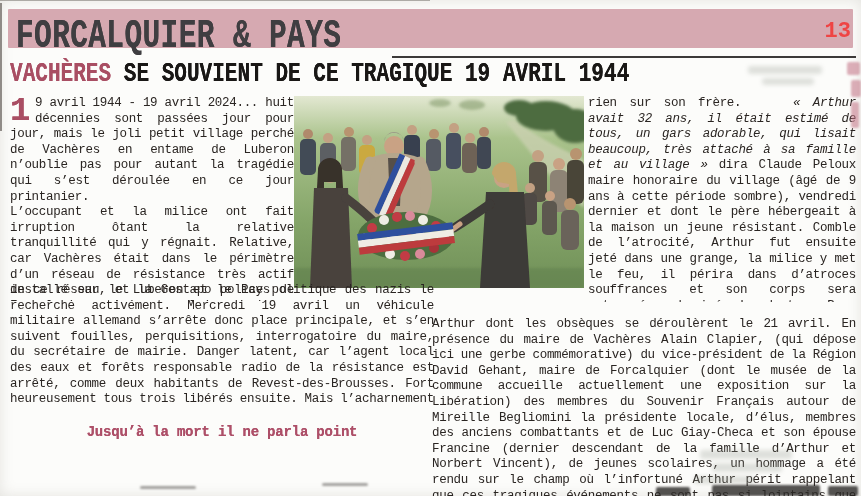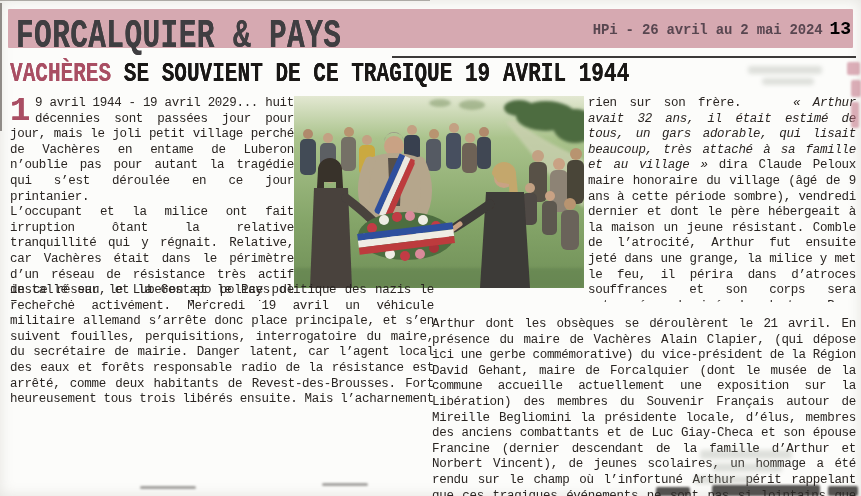--- a/index.html
+++ b/index.html
@@ -15,21 +15,21 @@
     position:absolute;left:16px;top:13px;font-size:41px;font-weight:bold;
     color:#3f3e41;letter-spacing:.5px;transform:scaleX(.72);transform-origin:left top;
     white-space:nowrap;text-shadow:0 0 .6px #3f3e41;
   }
   .masthead{
     position:absolute;right:10px;top:19px;display:flex;align-items:baseline;gap:7px;
     font-weight:bold;white-space:nowrap;
   }
   .masthead .issue{font-size:14px;color:#584650;letter-spacing:-.2px;}
   .masthead .site{font-size:14px;color:#584650;letter-spacing:-.2px;}
-  .masthead .pageno{font-size:18px;color:#000000;}
+  .masthead .pageno{font-size:22px;color:#ef4444;}
   .header-rule{position:absolute;left:392px;top:56px;width:464px;height:2px;background:#3c3a39;}
   
   .headline{
     position:absolute;left:10px;top:59px;white-space:nowrap;font-weight:bold;
     font-size:27px;letter-spacing:0;transform:scaleX(.78);transform-origin:left top;
     text-shadow:0 0 .5px #000;
   }
   .headline .loc{color:#a94e63;text-shadow:0 0 .5px #a94e63;}
   .headline .rest{color:#191715;}
   
@@ -66,31 +66,30 @@
   .smudge{position:absolute;background:#4d4a46;filter:blur(1px);opacity:.5;border-radius:2px;}
 </style>
 </head>
 <body>
 
 <div class="page">
 
   <div class="band"></div>
   <div class="section-title">FORCALQUIER &amp; PAYS</div>
   <div class="masthead">
-    <span class="issue">HPi - 26 avril au 2 mai 2024</span>
     <span class="pageno">13</span>
   </div>
   <div class="header-rule"></div>
 
   <div class="headline">
     <span class="loc">VACHÈRES</span><span class="rest"> SE SOUVIENT DE CE TRAGIQUE 19 AVRIL 1944</span>
   </div>
 
   <div class="txt col-left">
-    <p><span class="dropcap">1</span><span>9 avril 1944 - 19 avril 2029... huit décennies sont passées jour pour jour, mais le joli petit village perché de Vachères en entame de Luberon n’oublie pas pour autant la tragédie qui s’est déroulée en ce jour printanier.</span></p>
+    <p><span class="dropcap">1</span><span>9 avril 1944 - 19 avril 2024... huit décennies sont passées jour pour jour, mais le joli petit village perché de Vachères en entame de Luberon n’oublie pas pour autant la tragédie qui s’est déroulée en ce jour printanier.</span></p>
     <p>L’occupant et la milice ont fait irruption ôtant la relative tranquillité qui y régnait. Relative, car Vachères était dans le périmètre d’un réseau de résistance très actif installé sur le Luberon et le Pays de Forcalquier animé par celui que chacun connaît comme poète mais qui fut un grand résistant René Char « capitaine Alexandre » dont le QG était situé dans la commune voisine de Céreste. Dans le village, Norbert Vincent est membre actif</p>
   </div>
 
   <div class="photo">
     <svg width="290" height="192" viewBox="0 0 290 192" xmlns="http://www.w3.org/2000/svg">
       <defs>
         <linearGradient id="gField" x1="0" y1="0" x2="0" y2="1">
           <stop offset="0" stop-color="#e3e8d2"></stop>
           <stop offset=".22" stop-color="#aac38c"></stop>
           <stop offset=".65" stop-color="#85a569"></stop>
@@ -233,20 +232,21 @@
   </div>
 
   <div class="txt col-right">
     <p><span>rien sur son frère. </span><span class="quote-it">« Arthur avait 32 ans, il était estimé de tous, un gars adorable, qui lisait beaucoup, très attaché à sa famille et au village »</span><span> dira Claude Peloux maire honoraire du village (âgé de 9 ans à cette période sombre), vendredi dernier et dont le père hébergeait à la maison un jeune résistant. Comble de l’atrocité, Arthur fut ensuite jeté dans une grange, la milice y met le feu, il périra dans d’atroces souffrances et son corps sera retrouvé carbonisé. Le docteur Brun de Reillanne, et le secrétaire de mairie Bouffier établirent le constat de décès. Solidaires, les habitants sauvèrent des flammes quelques animaux mais ne purent rien pour le malheureux</span></p>
   </div>
 
   <div class="txt wide-left">
     <p>de ce réseau, et la Gestapo police politique des nazis le recherche activement. Mercredi 19 avril un véhicule militaire allemand s’arrête donc place principale, et s’en suivent fouilles, perquisitions, interrogatoire du maire, du secrétaire de mairie. Danger latent, car l’agent local des eaux et forêts responsable radio de la résistance est arrêté, comme deux habitants de Revest-des-Brousses. Fort heureusement tous trois libérés ensuite. Mais l’acharnement des militaires allemands ne s’arrêta pas là, la suite fut dramatique.</p>
   </div>
 
+  <div class="crosshead">Jusqu’à la mort il ne parla point</div>
 
 
   <div class="txt wide-right">
     <p>Arthur dont les obsèques se déroulèrent le 21 avril. En présence du maire de Vachères Alain Clapier, (qui dépose ici une gerbe commémorative) du vice-président de la Région David Gehant, maire de Forcalquier (dont le musée de la commune accueille actuellement une exposition sur la Libération) des membres du Souvenir Français autour de Mireille Begliomini la présidente locale, d’élus, membres des anciens combattants et de Luc Giay-Checa et son épouse Francine (dernier descendant de la famille d’Arthur et Norbert Vincent), de jeunes scolaires, un hommage a été rendu sur le champ où l’infortuné Arthur périt rappelant que ces tragiques événements ne sont pas si lointains que cela à l’échelle de l’Humanité, et qu’il faut tout faire pour éviter que l’histoire se reproduise.</p>
   </div>
 
   <div class="edge-v"></div>
   <div class="edge-h"></div>
   <div class="pink-frag" style="right:1px;top:62px;width:13px;height:13px;"></div>
   <div class="pink-frag" style="right:0;top:80px;width:10px;height:17px;"></div>

